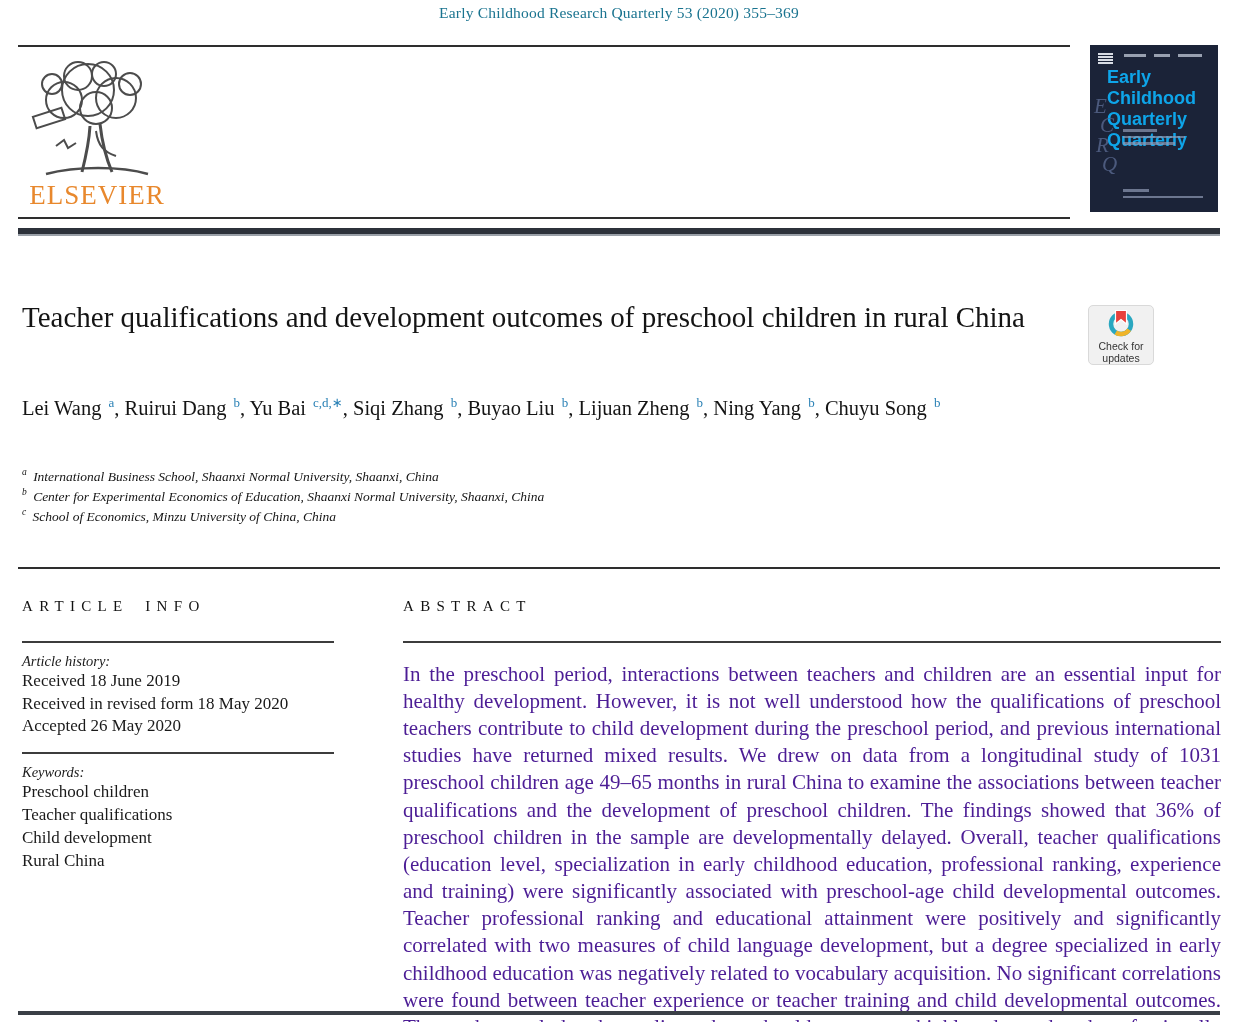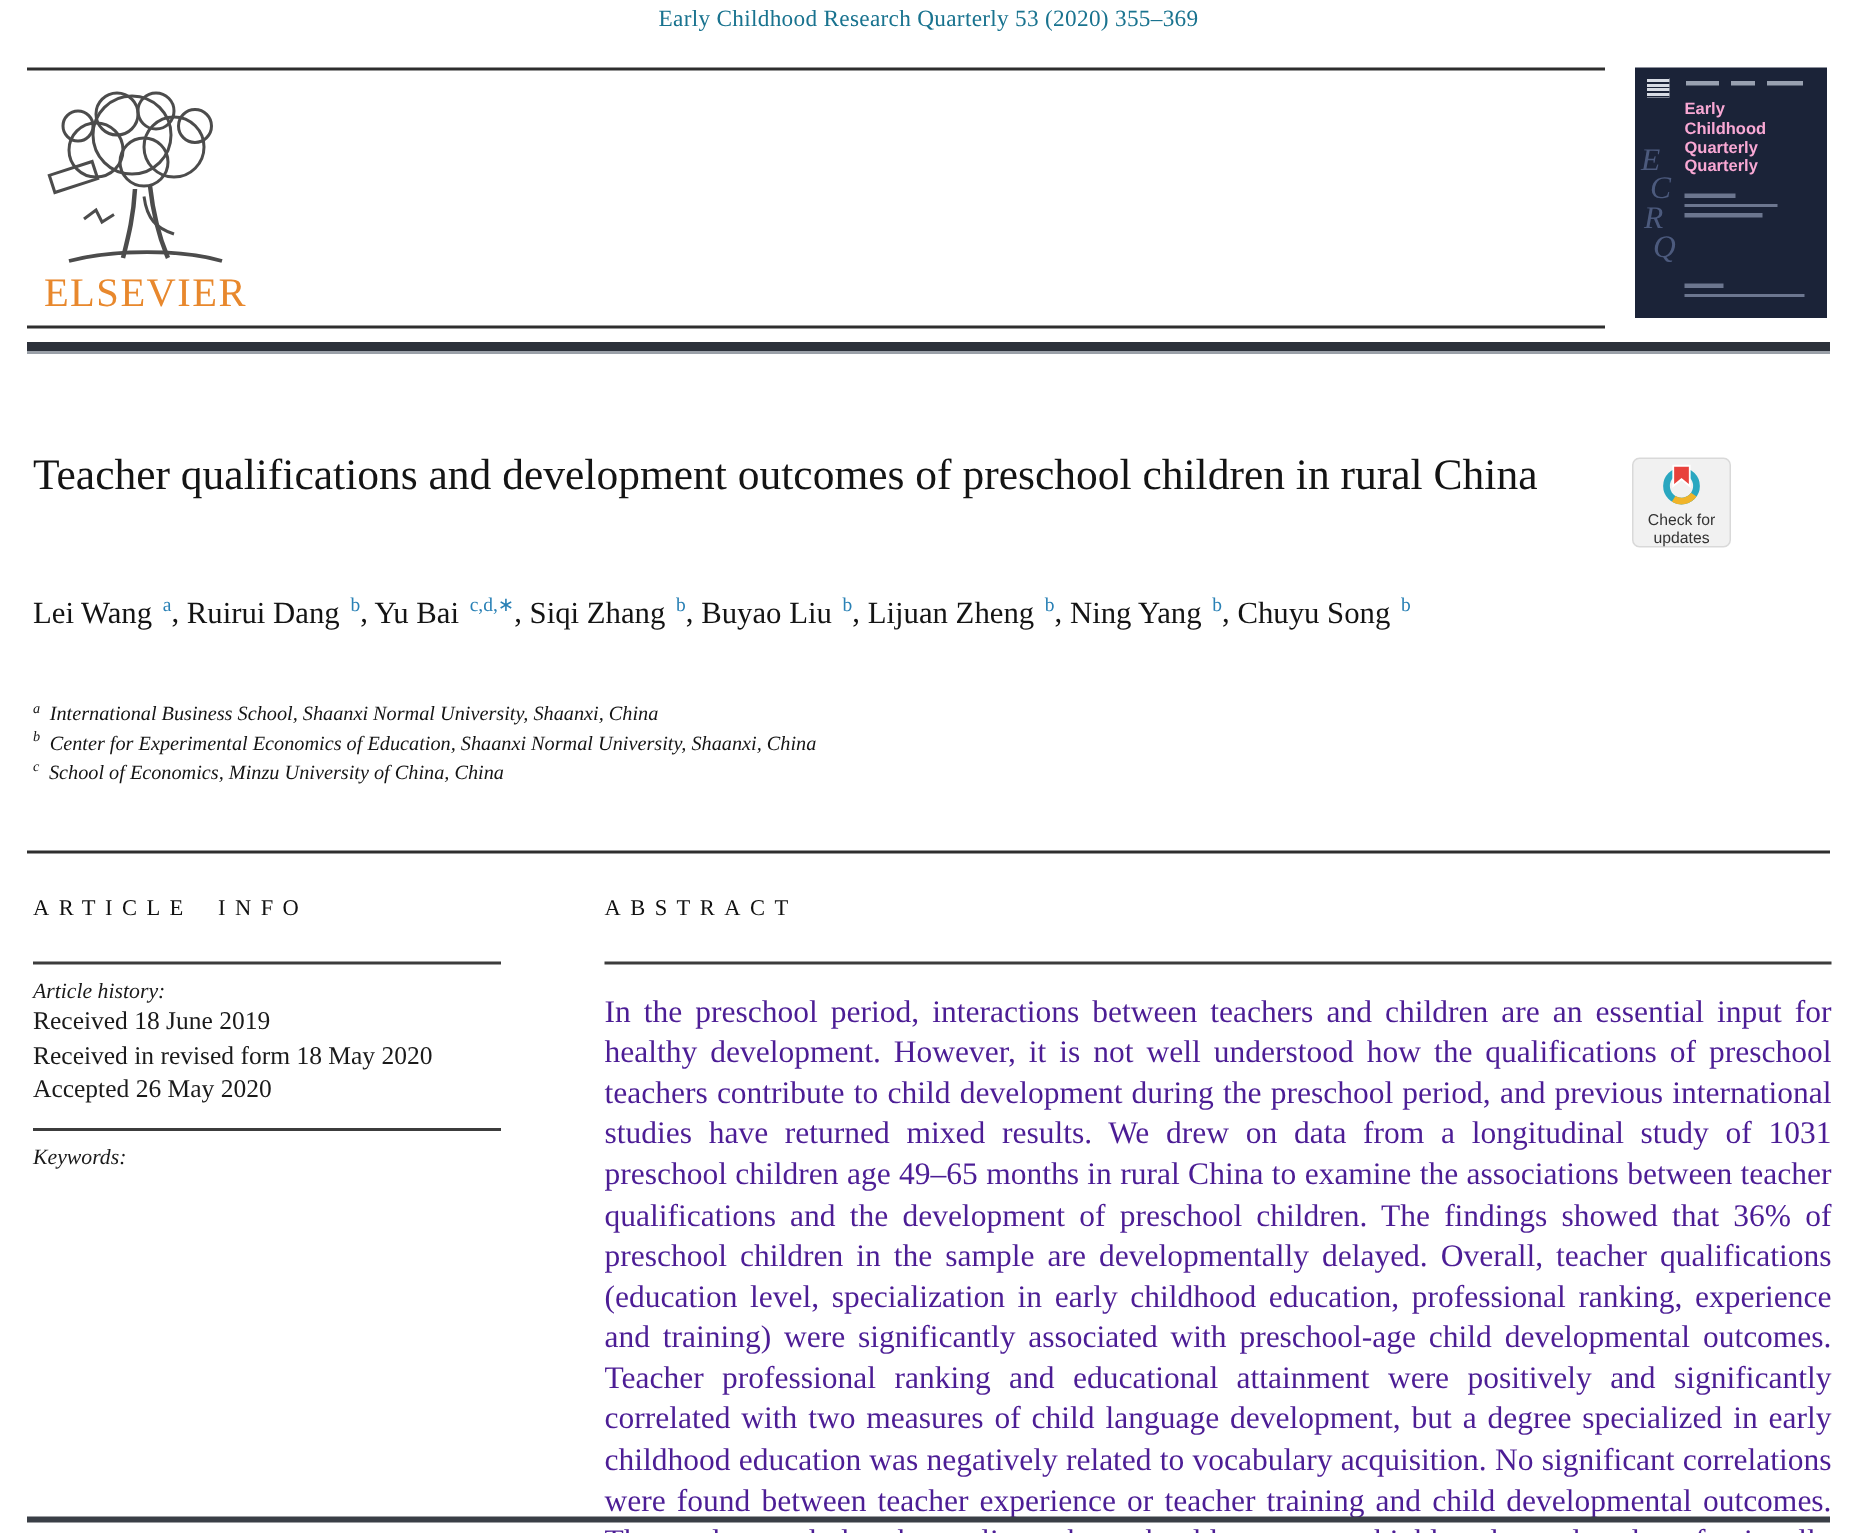--- a/index.html
+++ b/index.html
@@ -43,23 +43,23 @@
   
   .cover {
     position:absolute; left:1090px; top:45px; width:128px; height:167px;
     background:#1b2338; overflow:hidden;
   }
   .cover-logo { position:absolute; left:8px; top:7px; width:15px; height:13px; background:#d8dce4;
     background-image:repeating-linear-gradient(#1b2338 0 1px, transparent 1px 3px); }
   .cover-meta { position:absolute; left:34px; top:9px; display:flex; gap:8px; }
   .cover-meta span { display:block; height:3px; background:#aeb6c6; opacity:.85; }
   .cover-title {
-    position:absolute; left:33px; top:22px; width:90px;
+    position:absolute; left:17px; top:22px; width:90px;
     font-family:"Liberation Sans", sans-serif; font-weight:bold;
-    font-size:11px; line-height:1.16; color:#f9a8d4;
+    font-size:18px; line-height:1.16; color:#0ea5e9;
   }
   .cover-monogram {
     position:absolute; left:4px; top:52px; width:28px;
     font-family:"Liberation Serif", serif; font-style:italic;
     font-size:21px; line-height:.92; color:#55648a; opacity:.85;
   }
   .cover-monogram div:nth-child(2){ margin-left:6px; }
   .cover-monogram div:nth-child(3){ margin-left:2px; }
   .cover-monogram div:nth-child(4){ margin-left:8px; }
   .cover-midlines { position:absolute; left:33px; top:84px; }
@@ -198,20 +198,26 @@
     <div class="section-heading">ARTICLE INFO</div>
     <div class="rule-under-heading"></div>
     <div class="info-label">Article history:</div>
     <div class="info-lines">
         <div>Received 18 June 2019</div>
         <div>Received in revised form 18 May 2020</div>
         <div>Accepted 26 May 2020</div>
       </div>
     <div class="rule-info"></div>
     <div class="info-label">Keywords:</div>
+    <div class="info-lines">
+        <div>Preschool children</div>
+        <div>Teacher qualifications</div>
+        <div>Child development</div>
+        <div>Rural China</div>
+      </div>
   </div>
 
   <div class="col-right">
     <div class="section-heading">ABSTRACT</div>
     <div class="rule-under-heading"></div>
     <div class="abstract-text">In the preschool period, interactions between teachers and children are an essential input for healthy development. However, it is not well understood how the qualifications of preschool teachers contribute to child development during the preschool period, and previous international studies have returned mixed results. We drew on data from a longitudinal study of 1031 preschool children age 49–65 months in rural China to examine the associations between teacher qualifications and the development of preschool children. The findings showed that 36% of preschool children in the sample are developmentally delayed. Overall, teacher qualifications (education level, specialization in early childhood education, professional ranking, experience and training) were significantly associated with preschool-age child developmental outcomes. Teacher professional ranking and educational attainment were positively and significantly correlated with two measures of child language development, but a degree specialized in early childhood education was negatively related to vocabulary acquisition. No significant correlations were found between teacher experience or teacher training and child developmental outcomes. The study concludes that policymakers should encourage highly educated and professionally ranked teachers to serve in rural preschools in order to improve the development of preschool children.</div>
     <div class="copyright">© 2020 Elsevier Inc. All rights reserved.</div>
   </div>
 
   <div class="bar-bottom"></div>

